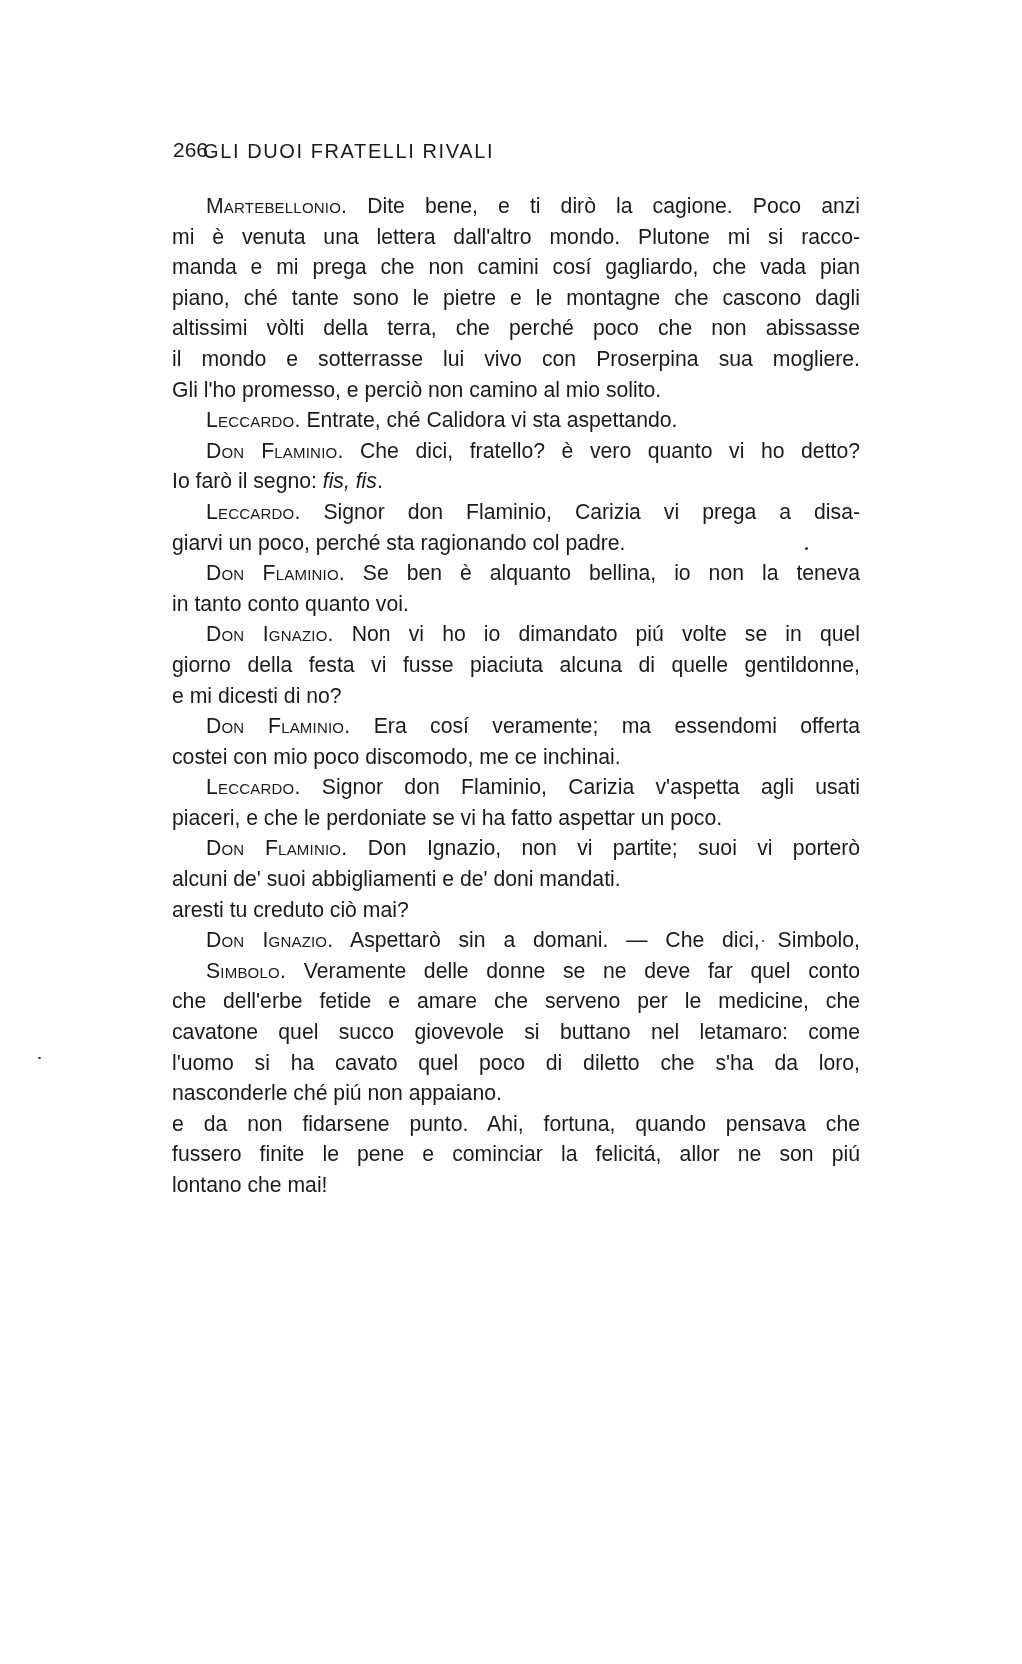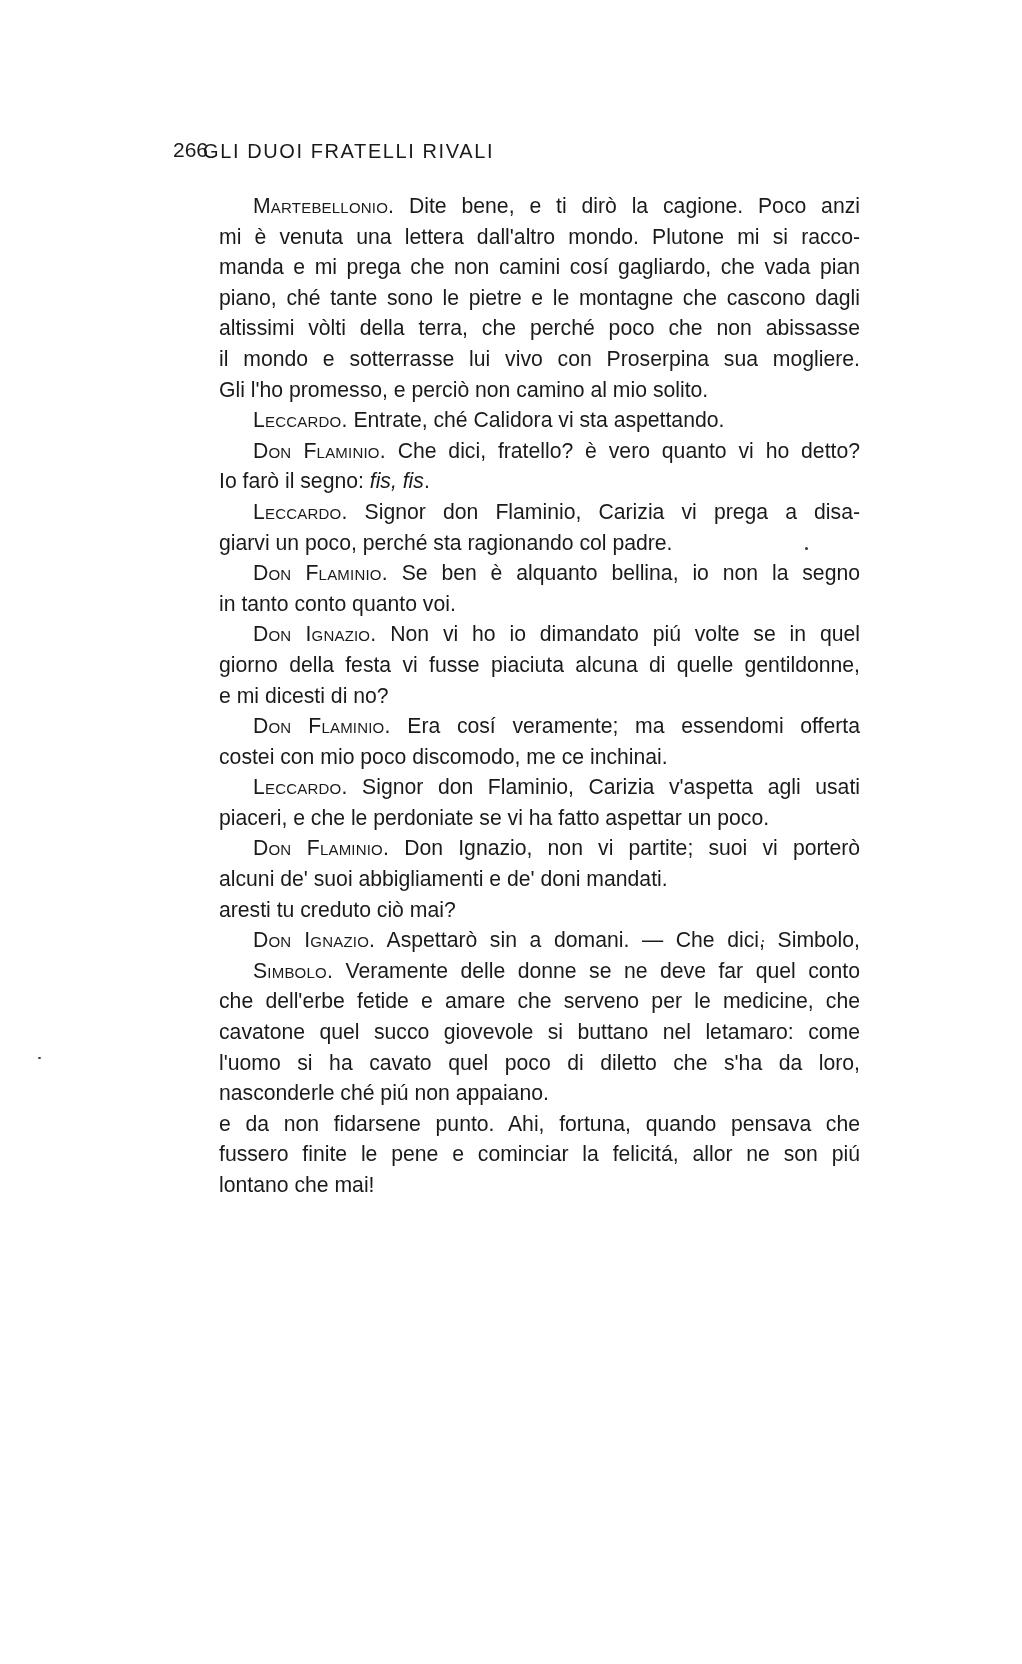--- a/index.html
+++ b/index.html
@@ -18,21 +18,21 @@
     position: absolute; left: 0; right: 0; top: 2px; text-align: left;
     font-size: 20px; letter-spacing: 1.6px; text-transform: uppercase;
     padding-left: 30px;
   }
   .body-text {
     position: absolute; left: 172px; top: 191px; width: 688px;
     font-size: 21.2px; line-height: 30.6px;
   }
   .speaker { font-variant: small-caps; letter-spacing: 0.2px; }
   .italic { font-style: italic; }
-  .line { display: block; text-align: justify; text-align-last: justify; white-space: nowrap; margin-left: 47px; }
+  .line { display: block; text-align: justify; text-align-last: justify; white-space: nowrap; }
   .line.last { text-align-last: left; }
   .line.ind { padding-left: 34px; }
   .stray { position: absolute; width: 3px; height: 3px; background: #333; border-radius: 50%; }
 </style>
 </head>
 <body>
 
 <div class="page">
   <div class="header">
     <span class="page-number">266</span>
@@ -59,21 +59,21 @@
       <span class="line ind"><span class="speaker">Don Flaminio.</span> <span>Che dici, fratello? è vero quanto vi ho detto?</span></span>
       <span class="line last"><span>Io farò il segno: </span><span class="italic">fis, fis</span><span>.</span></span>
     </div>
 
     <div class="para-block">
       <span class="line ind"><span class="speaker">Leccardo.</span> <span>Signor don Flaminio, Carizia vi prega a disa-</span></span>
       <span class="line last">giarvi un poco, perché sta ragionando col padre.</span>
     </div>
 
     <div class="para-block">
-      <span class="line ind"><span class="speaker">Don Flaminio.</span> <span>Se ben è alquanto bellina, io non la segno</span></span>
+      <span class="line ind"><span class="speaker">Don Flaminio.</span> <span>Se ben è alquanto bellina, io non la teneva</span></span>
       <span class="line last">in tanto conto quanto voi.</span>
     </div>
 
     <div class="para-block">
       <span class="line ind"><span class="speaker">Don Ignazio.</span> <span>Non vi ho io dimandato piú volte se in quel</span></span>
       <span class="line">giorno della festa vi fusse piaciuta alcuna di quelle gentildonne,</span>
       <span class="line last">e mi dicesti di no?</span>
     </div>
 
     <div class="para-block">

